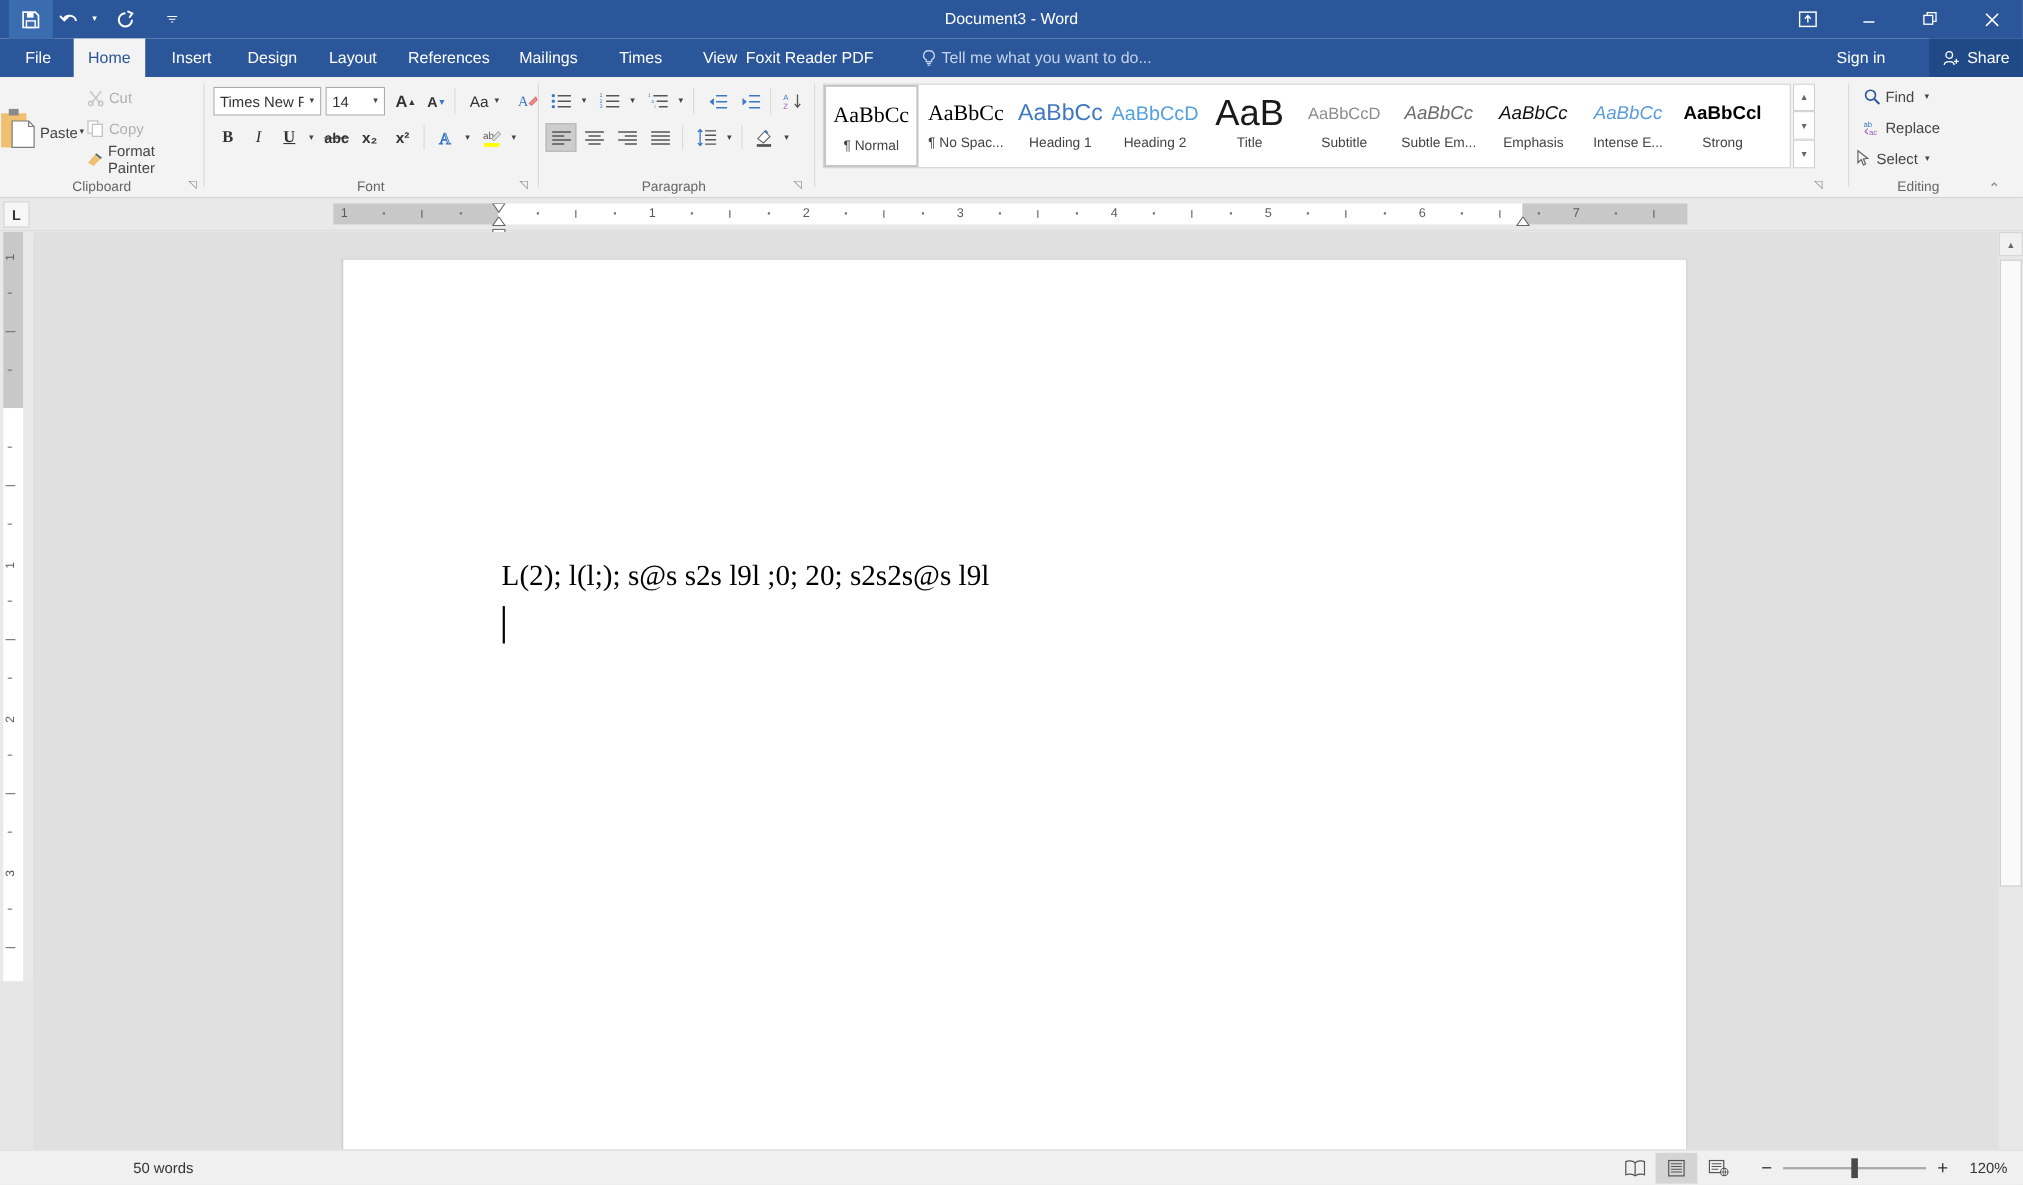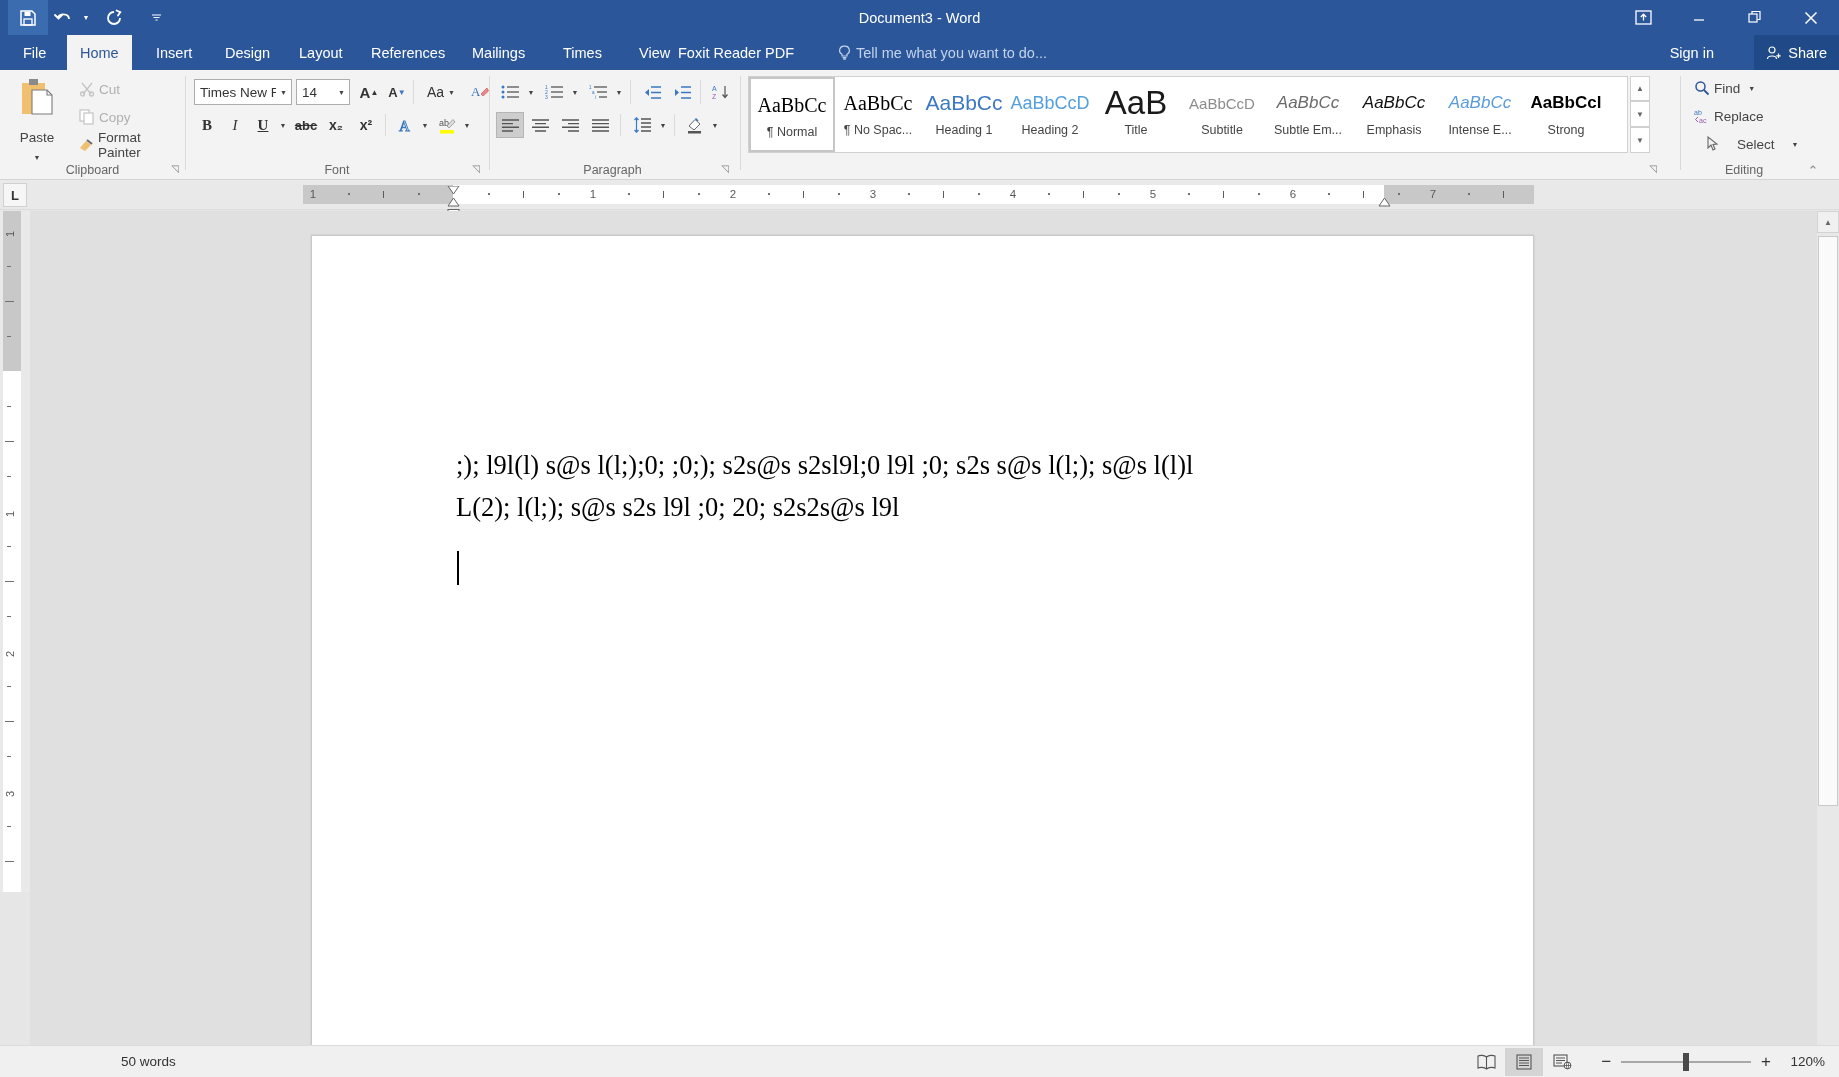--- a/index.html
+++ b/index.html
@@ -300,21 +300,21 @@
         <path d="M12.5 8.5 V13 M10.3 10.8 H14.7" stroke="#fff" stroke-width="1.2"></path>
       </svg>
     </span>
     <span>Share</span>
   </div>
 </div>
 
 <div id="ribbon">
 
   <div class="grp" style="left:0; width:185px;">
-    <div class="rbtn" style="left:8px; top:6px; width:58px; height:86px; flex-direction:column; justify-content:space-between;">
+    <div class="rbtn" style="left:8px; top:6px; width:58px; height:86px; flex-direction:row; justify-content:center;">
       <span class="ico">
         <svg width="40" height="44" viewBox="0 0 40 44">
           <rect x="5" y="6" width="23" height="31" fill="#f0c070"></rect>
           <rect x="12" y="2" width="9" height="6" fill="#8a8a8a"></rect>
           <path d="M15 13 H30 L35 18 V37 H15 Z" fill="#fff" stroke="#7b7b7b" stroke-width="1.1"></path>
           <path d="M30 13 L30 18 H35" fill="none" stroke="#7b7b7b" stroke-width="1.1"></path>
         </svg>
       </span>
       <span class="rb-txt" style="margin-top:2px;">Paste</span>
       <span class="tiny-arr" style="margin-top:3px;">▼</span>
@@ -632,21 +632,21 @@
     <div class="rbtn" style="left:8px; top:34px; height:24px;">
       <span class="ico" style="width:24px;">
         <svg width="17" height="16" viewBox="0 0 17 16">
           <text x="0" y="7" font-size="7" fill="#3b78c2">ab</text>
           <text x="5" y="15" font-size="7" fill="#9a5ab5">ac</text>
           <path d="M4 9 L1.5 11.5 L4 14" fill="none" stroke="#9a5ab5" stroke-width="1"></path>
         </svg>
       </span>
       <span class="rb-txt">Replace</span>
     </div>
-    <div class="rbtn" style="left:19px; top:62px; height:24px;gap:12px;">
+    <div class="rbtn" style="left:0; top:62px; height:24px;">
       <span class="ico" style="width:24px;">
         <svg width="14" height="16" viewBox="0 0 14 16">
           <path d="M2 1 L2 12 L5 9 L7 14 L9 13 L7 8.5 L11 8 Z" fill="none" stroke="#666" stroke-width="1.1"></path>
         </svg>
       </span>
       <span class="rb-txt">Select</span>
       <span class="tiny-arr" style="margin-left:5px;">▼</span>
     </div>
     <div class="grp-label" style="left:-16px;">Editing</div>
     <div class="dlg-launch" style="left:125px; bottom:2px; font-size:13px;">⌃</div>
@@ -738,22 +738,21 @@
       <div class="vtick maj" style="top: 510px;"></div>
       <div class="vtick" style="top: 545px;"></div>
       <div class="vnum" style="top: 586px;">3</div>
       <div class="vtick" style="top: 615px;"></div>
       <div class="vtick maj" style="top: 650px;"></div>
     </div>
 </div>
 
 <div id="docarea">
   <div id="page">
-    <div class="docline" style="top:214px;">;); l9l(l) s@s l(l;);0; ;0;); s2s@s s2sl9l;0 l9l ;0; s2s s@s l(l;); s@s l(l)l</div>
-    <div class="docline" style="top:256px;text-align:center;">L(2); l(l;); s@s s2s l9l ;0; 20; s2s2s@s l9l</div>
+    <div class="docline" style="top:272px;text-align:center;">L(2); l(l;); s@s s2s l9l ;0; 20; s2s2s@s l9l</div>
     <div id="caret" style="top:315px; height:34px;"></div>
   </div>
 </div>
 
 <div id="vscroll">
   <div class="sc-arrow" style="top:0;">▲</div>
   <div id="sc-thumb"></div>
 </div>
 
 <div id="statusbar">

